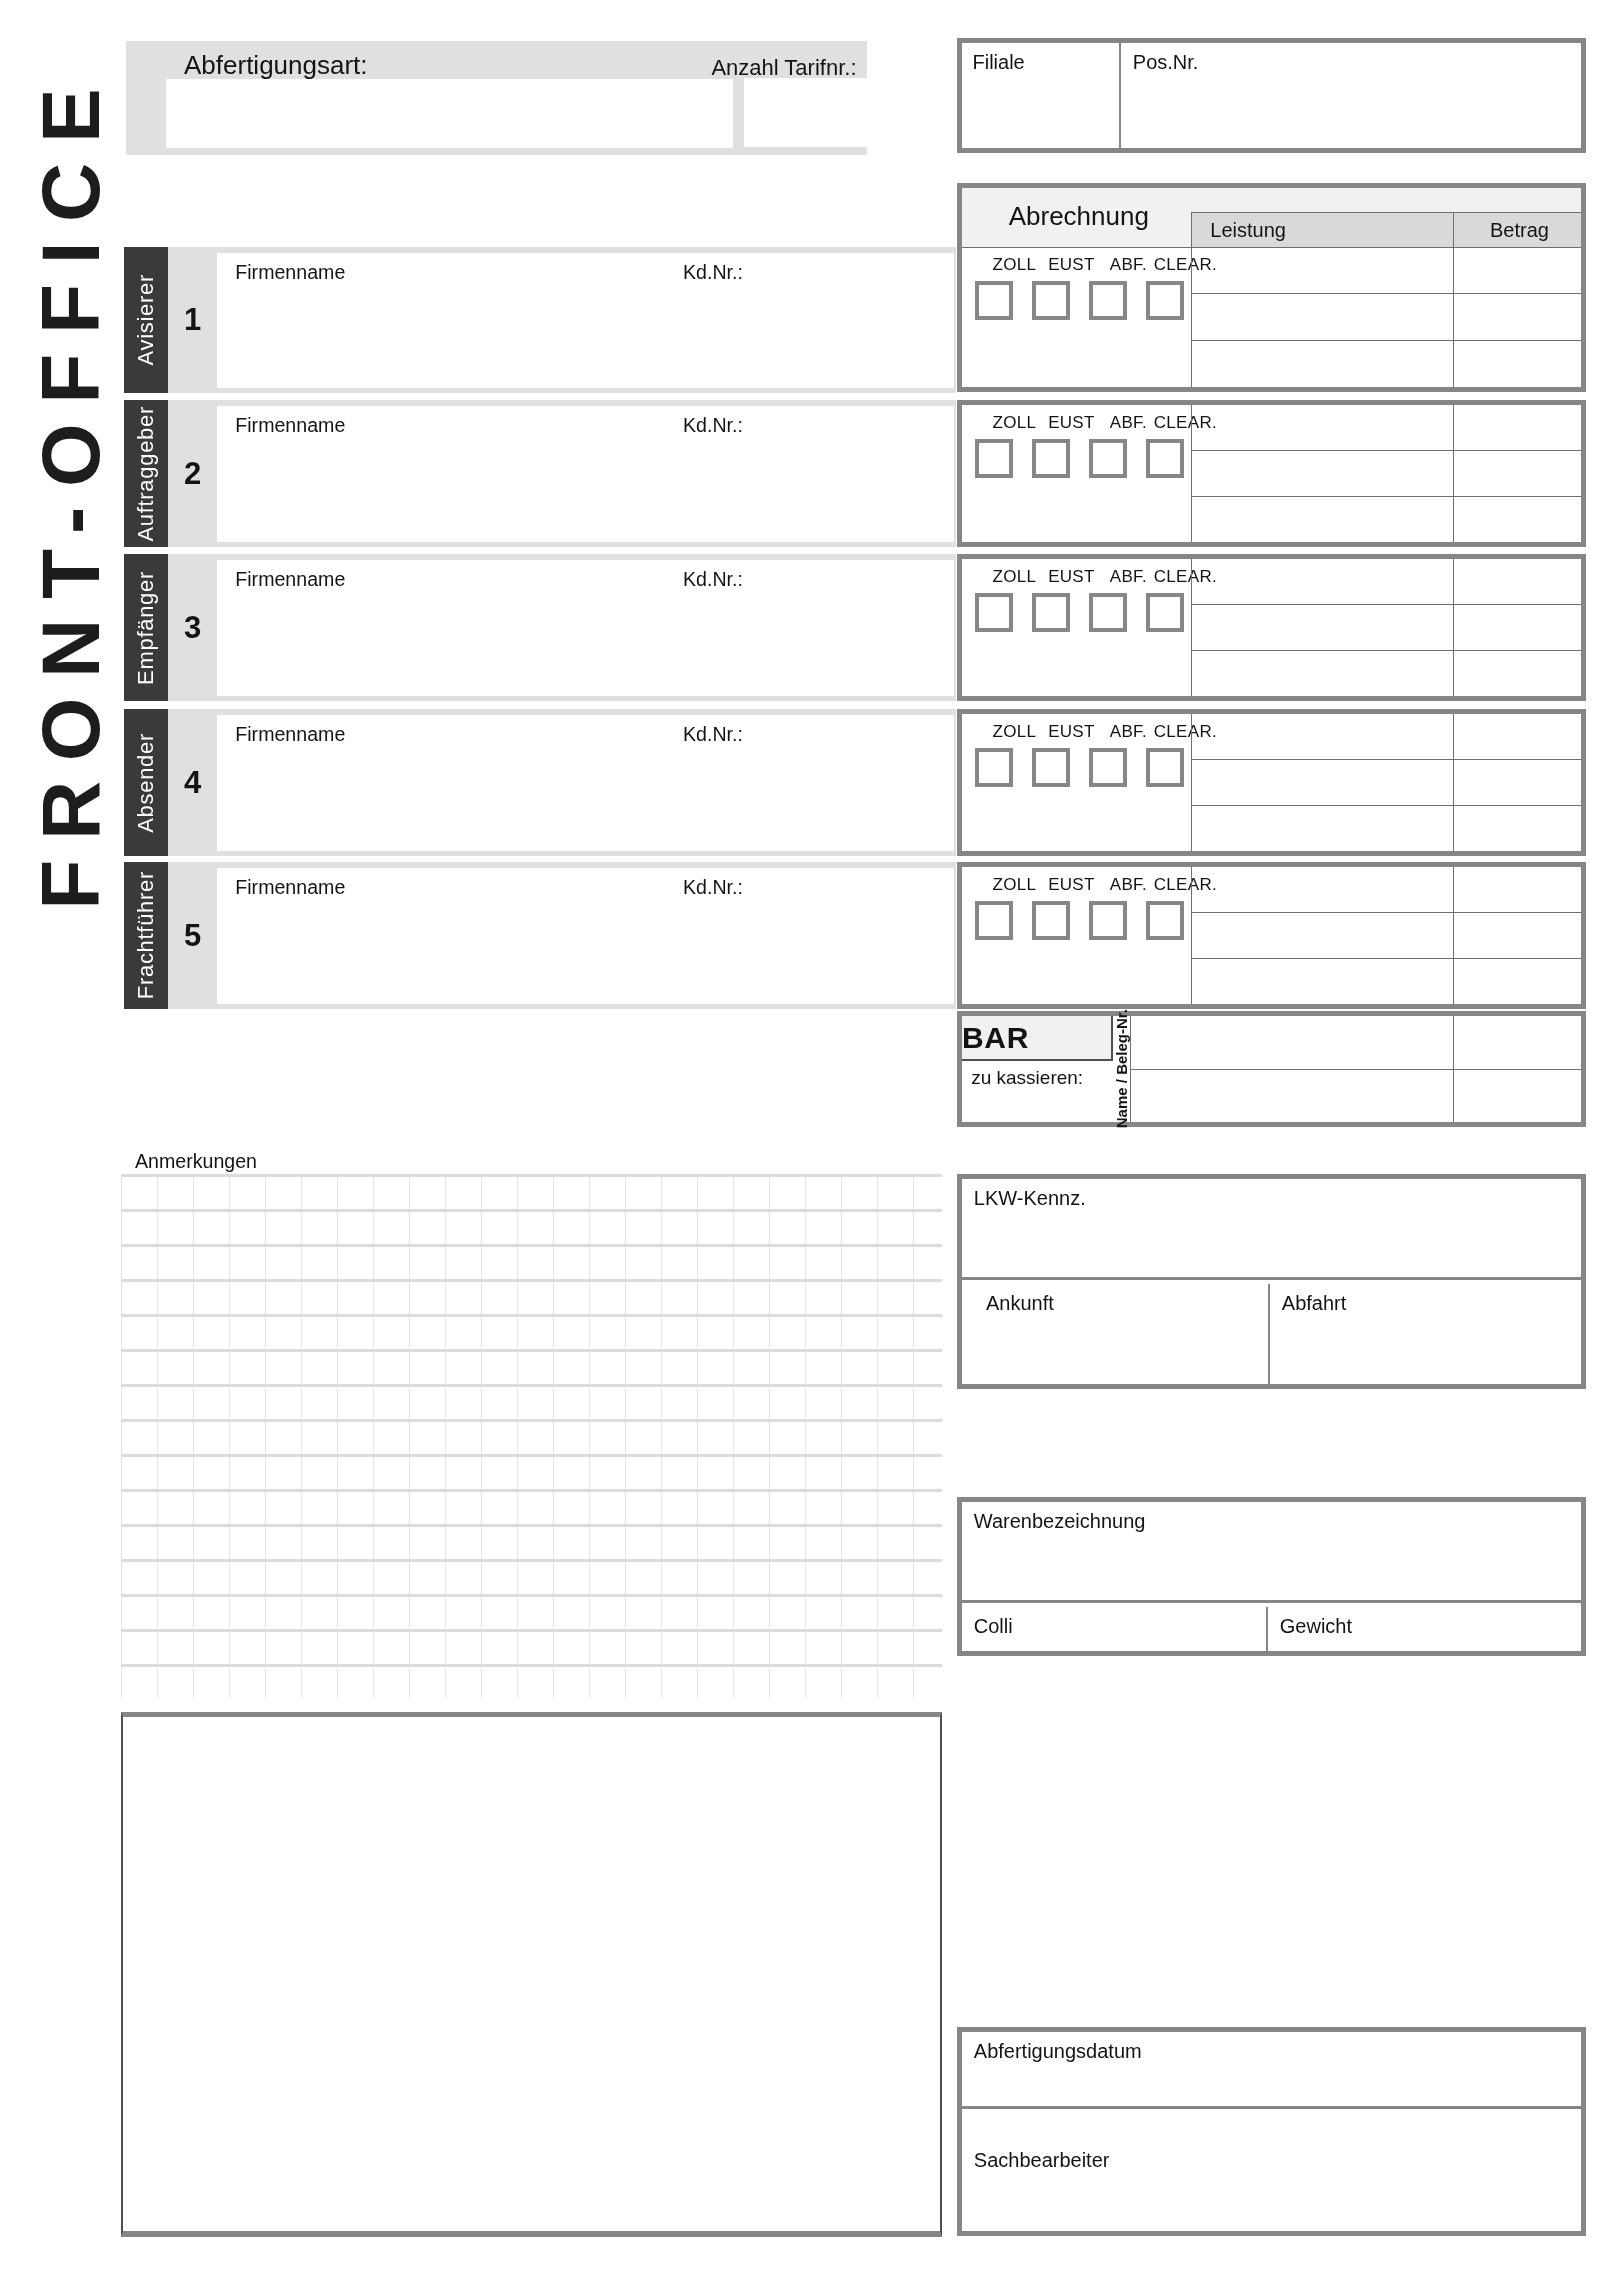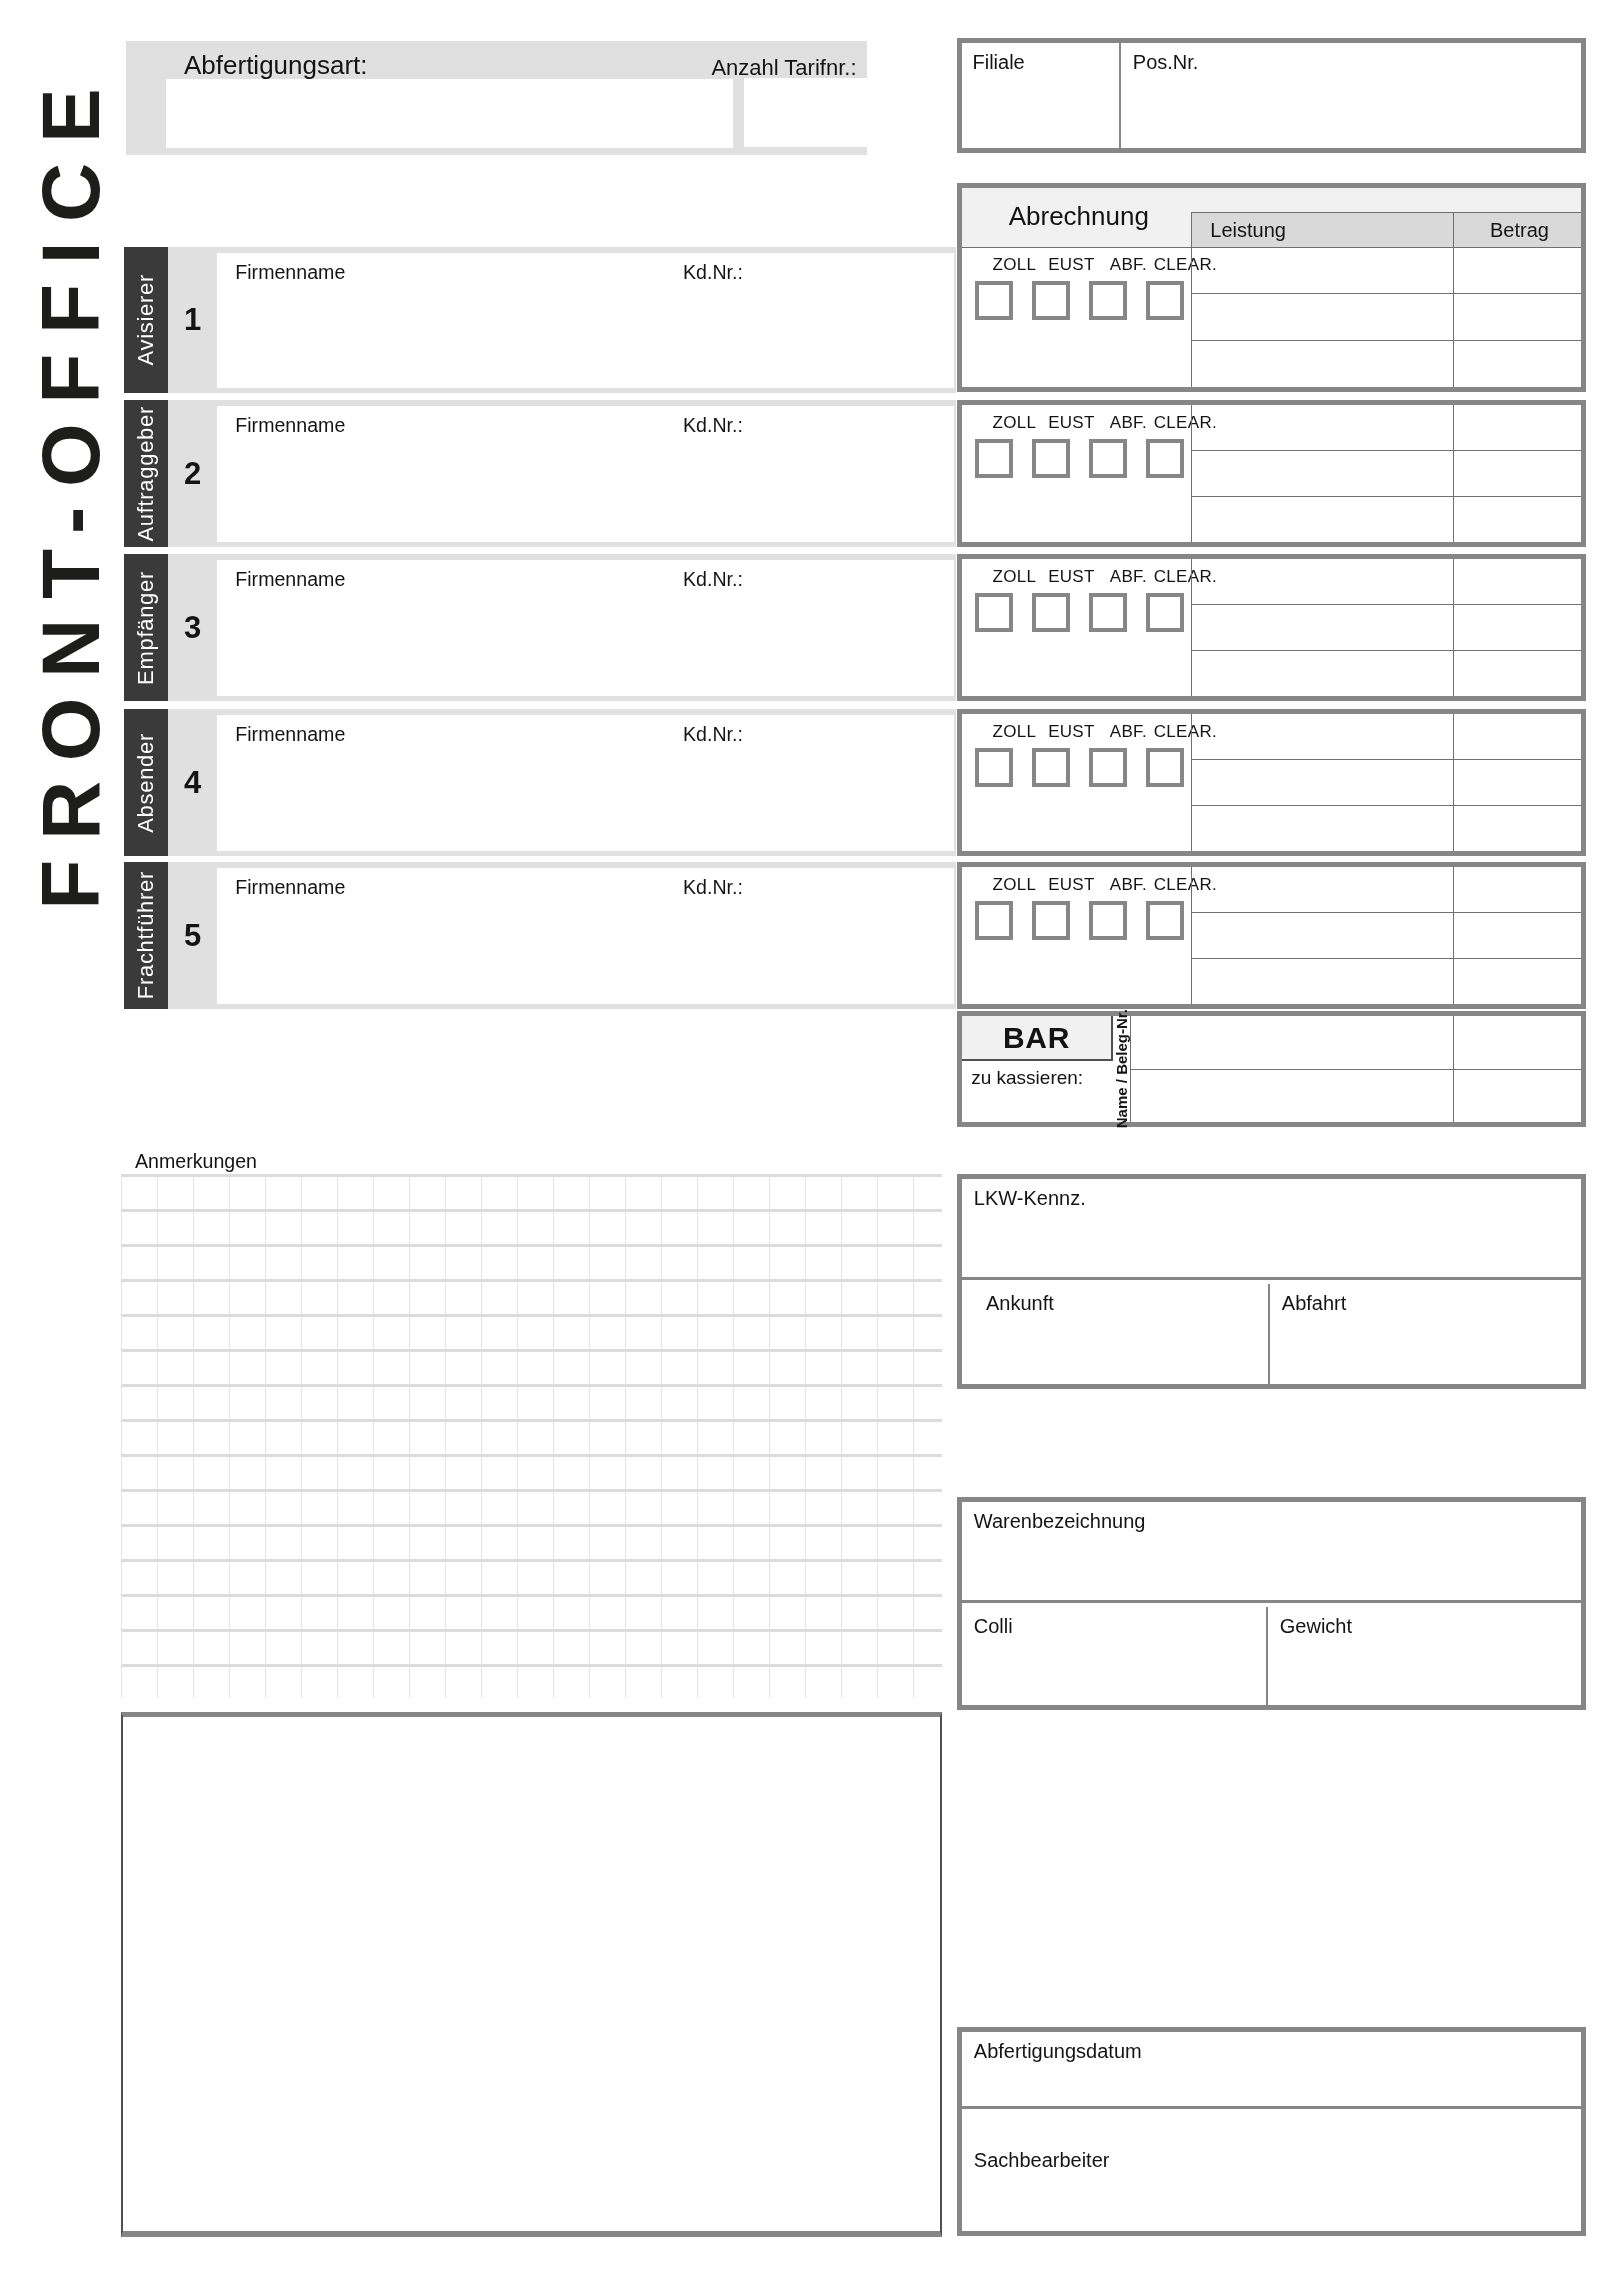--- a/index.html
+++ b/index.html
@@ -56,21 +56,21 @@
   .abrow{flex:1;display:flex;}
   .abrow + .abrow{border-top:1.3px solid #707070;}
   .abrow .l{width:262px;border-right:1.3px solid #707070;box-sizing:border-box;}
   .abrow .b{flex:1;}
 
   
   .barsec .abtable{left:168px;}
   .barsec .abrow .l{width:323px;}
   .barcell{position:absolute;left:0;top:0;width:149px;height:43px;background:#f1f1f1;
            border-right:2.6px solid #4f4f4f;border-bottom:2.6px solid #4f4f4f;
-           display:flex;align-items:center;justify-content:center;
+           display:flex;align-items:center;justify-content:flex-start;
            font-weight:bold;font-size:30px;letter-spacing:0.7px;}
   .kassbox{position:absolute;left:0;top:46px;bottom:0;width:149px;background:#fff;
            border-right:2.6px solid #4f4f4f;box-sizing:content-box;
            padding:5.2px 0 0 9.2px;font-size:19px;}
   .namestrip{position:absolute;left:151px;top:0;bottom:0;width:17px;
              display:flex;align-items:center;justify-content:center;background:#fff;}
   .namestrip .vtext{font-size:15px;font-weight:bold;}
 
   
   .party{position:absolute;left:124px;width:832px;}
@@ -402,21 +402,21 @@
     <div class="rbottom" style="top:105px;">
       <div class="cA" style="width:308px;padding-left:24px;">
         <span>Ankunft</span>
       </div>
       <div class="cB">
         <span>Abfahrt</span>
       </div>
     </div>
   </div>
 
-  <div class="rbox" style="top:1497px;height:213px;">
+  <div class="rbox" style="top:1497px;height:159px;">
     <div class="rtop" style="height:101px;">
       <span>Warenbezeichnung</span>
     </div>
     <div class="rbottom" style="top:105px;">
       <div class="cA" style="width:306px;">
         <span>Colli</span>
       </div>
       <div class="cB">
         <span>Gewicht</span>
       </div>

